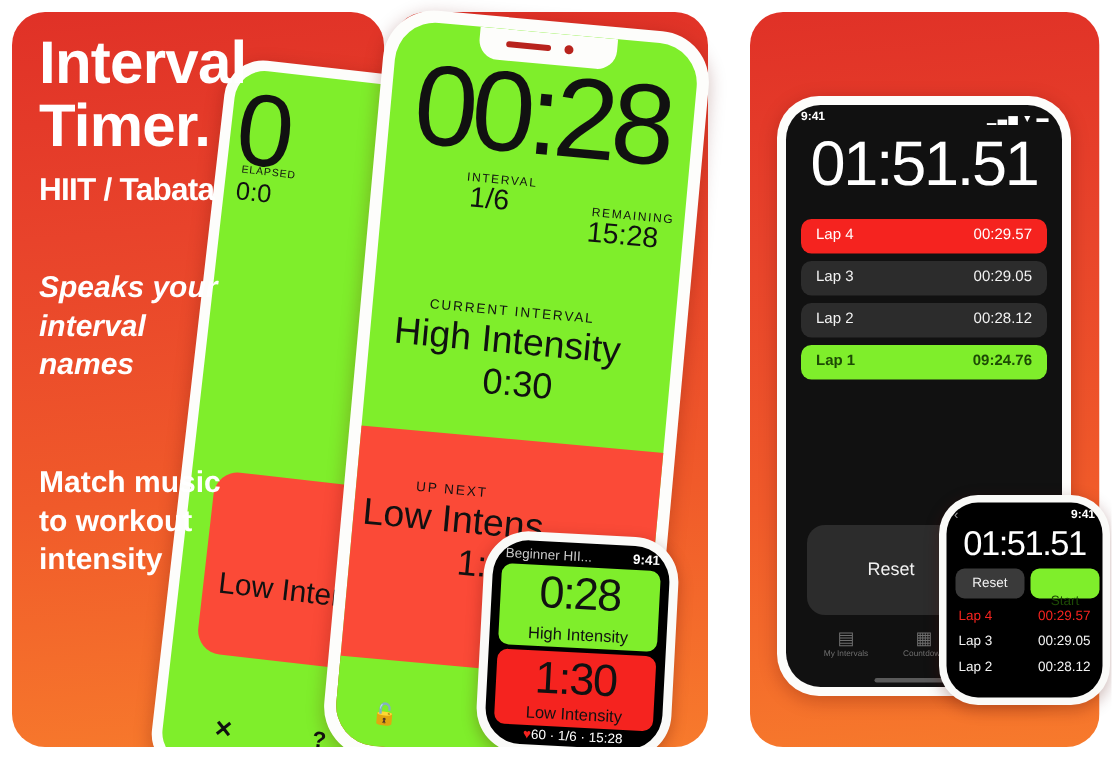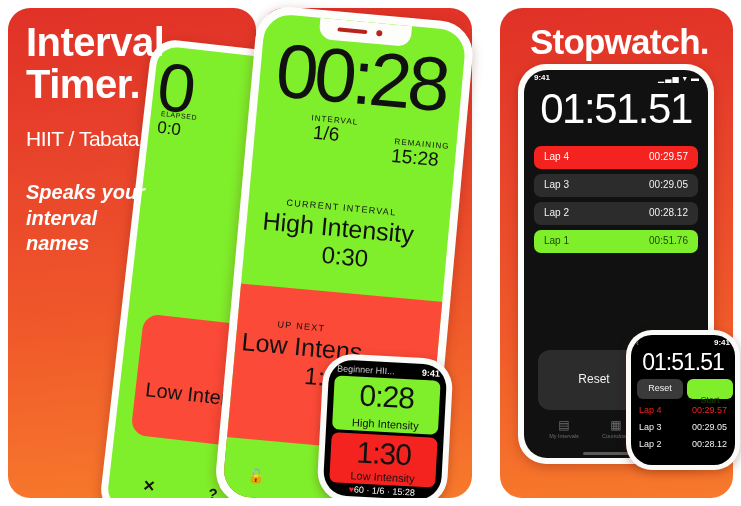--- a/index.html
+++ b/index.html
@@ -10,21 +10,21 @@
   .panel{position:absolute;top:8px;height:490px;border-radius:22px;overflow:hidden;}
   .panel .bg{position:absolute;inset:0;background:linear-gradient(175deg,#e03127 0%,#e8432b 30%,#f05a2a 65%,#f77a2c 100%);}
   #panel-left{left:8px;width:248px;}
   #panel-mid{left:262px;width:210px;}
   #panel-right{left:500px;width:233px;}
 
   
   .headline{position:absolute;color:#fff;font-weight:bold;letter-spacing:-.5px;line-height:1.0;z-index:6;}
   #h-interval{left:26px;top:22px;font-size:40px;}
   #h-timer{left:26px;top:64px;font-size:40px;}
-  #h-hiit{left:26px;top:128px;font-size:21px;font-weight:normal;text-align:right;}
+  #h-hiit{left:26px;top:116px;font-size:21px;font-weight:bold;text-align:right;}
   .bullet{position:absolute;left:26px;color:#fff;font-weight:bold;font-size:20px;line-height:1.28;z-index:6;}
   #b1{top:180px;width:120px;font-style:italic;}
   #b2{top:310px;width:130px;}
   #h-stopwatch{position:absolute;left:530px;top:22px;font-size:35px;font-weight:bold;color:#fff;letter-spacing:-.8px;z-index:6;}
 
   
   .phone{position:absolute;background:#fdfdfb;border-radius:30px;box-shadow:0 3px 12px rgba(90,10,0,.28);}
   .screen{position:absolute;overflow:hidden;}
 
   
@@ -94,21 +94,21 @@
   #rp-big{position:absolute;left:0;right:0;top:18px;text-align:center;font-size:42px;color:#fff;letter-spacing:-1.5px;line-height:1;}
   .lap-list{position:absolute;left:10px;right:10px;top:76px;}
   .lap{position:relative;height:23px;border-radius:7px;margin-bottom:5px;}
   .lap .nm{position:absolute;left:10px;top:5px;font-size:10px;}
   .lap .tm{position:absolute;right:10px;top:5px;font-size:10px;}
   .lap.cur{background:#f5231f;}
   .lap.cur .nm,.lap.cur .tm{color:#fff;}
   .lap.norm{background:#2c2c2c;}
   .lap.norm .nm,.lap.norm .tm{color:#f2f2f2;}
   .lap.best{background:#7fee2b;}
-  .lap.best .nm,.lap.best .tm{color:#1d4a05;}
+  .lap.best .nm,.lap.best .tm{color:#1d4a05;font-weight:bold;}
   #rp-reset{position:absolute;left:14px;top:280px;width:112px;height:60px;border-radius:12px;background:#2c2c2c;}
   #rp-reset span{position:absolute;left:0;right:0;top:22px;text-align:center;font-size:12px;color:#f2f2f2;}
   #rp-start{position:absolute;left:136px;top:280px;width:112px;height:60px;border-radius:12px;background:#7fee2b;}
   .rp-tabs{position:absolute;left:0;right:0;bottom:10px;height:30px;}
   .rp-tab{position:absolute;width:52px;text-align:center;top:0;}
   .rp-tab .ti{font-size:12px;line-height:14px;display:block;}
   .rp-tab .tl{font-size:5.5px;display:block;margin-top:1px;}
   #tab-int{left:14px;} #tab-cd{left:66px;} #tab-sw{left:118px;}
   #tab-int .ti,#tab-int .tl,#tab-cd .ti,#tab-cd .tl{color:#6e6e6e;}
   #tab-sw .ti,#tab-sw .tl{color:#f5231f;}
@@ -138,29 +138,29 @@
 
 <div class="stage">
 
   <div class="panel" id="panel-left">
     <div class="bg"></div>
   </div>
   <div class="headline" id="h-interval">Interval</div>
   <div class="headline" id="h-timer">Timer.</div>
   <div class="headline" id="h-hiit">HIIT / Tabata</div>
   <div class="bullet" id="b1">Speaks your interval names</div>
+  <div class="bullet" id="b2">Match music to workout intensity</div>
 
   <div class="panel" id="panel-mid">
     <div class="bg"></div>
   </div>
 
   <div class="panel" id="panel-right">
     <div class="bg"></div>
   </div>
-  <div id="h-stopwatch">Stopwatch.</div>
 
   <div class="phone" id="phone-left">
     <div class="screen">
       <div class="lp-big">0</div>
       <div class="lp-elapsed-lbl">ELAPSED</div>
       <div class="lp-elapsed-val">0:0</div>
       <div class="lp-red"></div>
       <div class="lp-next">Low Intens</div>
       <div class="lp-ctrl" id="lp-x">✕</div>
       <div class="lp-ctrl" id="lp-q">?</div>
@@ -224,21 +224,21 @@
           <div class="lap norm">
             <span class="nm">Lap 3</span>
             <span class="tm">00:29.05</span>
           </div>
           <div class="lap norm">
             <span class="nm">Lap 2</span>
             <span class="tm">00:28.12</span>
           </div>
           <div class="lap best">
             <span class="nm">Lap 1</span>
-            <span class="tm">00:51.76</span>
+            <span class="tm">09:24.76</span>
           </div>
         </div>
       <div id="rp-reset">
           <span>Reset</span>
         </div>
       <div id="rp-start"></div>
       <div class="rp-tabs" id="rp-tabs">
           <div class="rp-tab" id="tab-int">
             <span class="ti">▤</span>
             <span class="tl">My Intervals</span>

